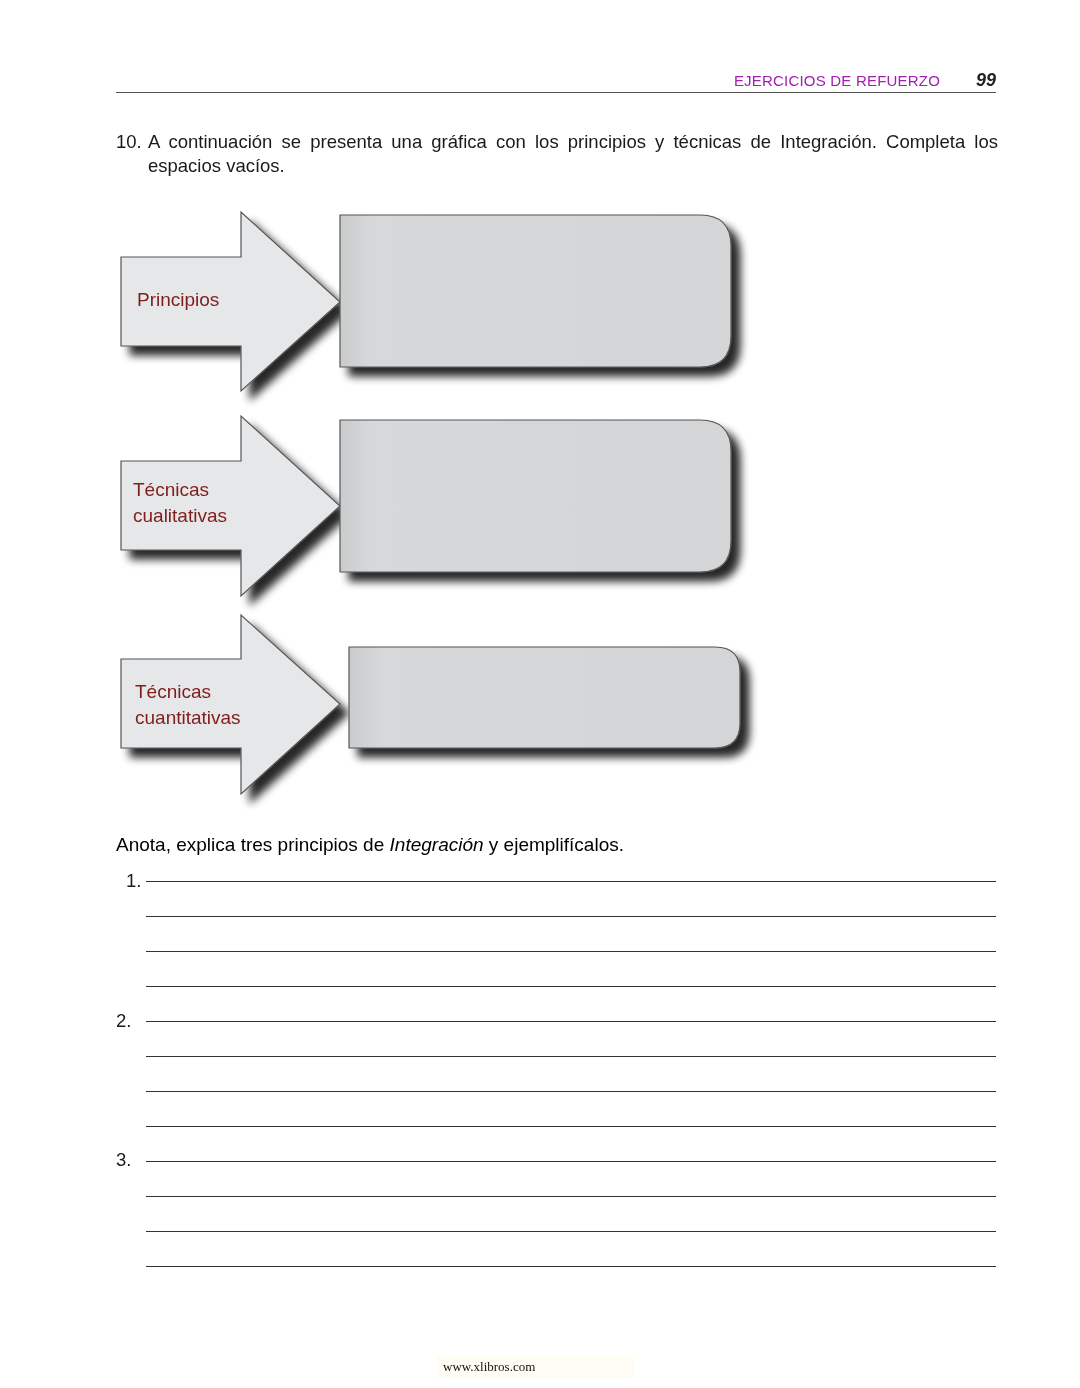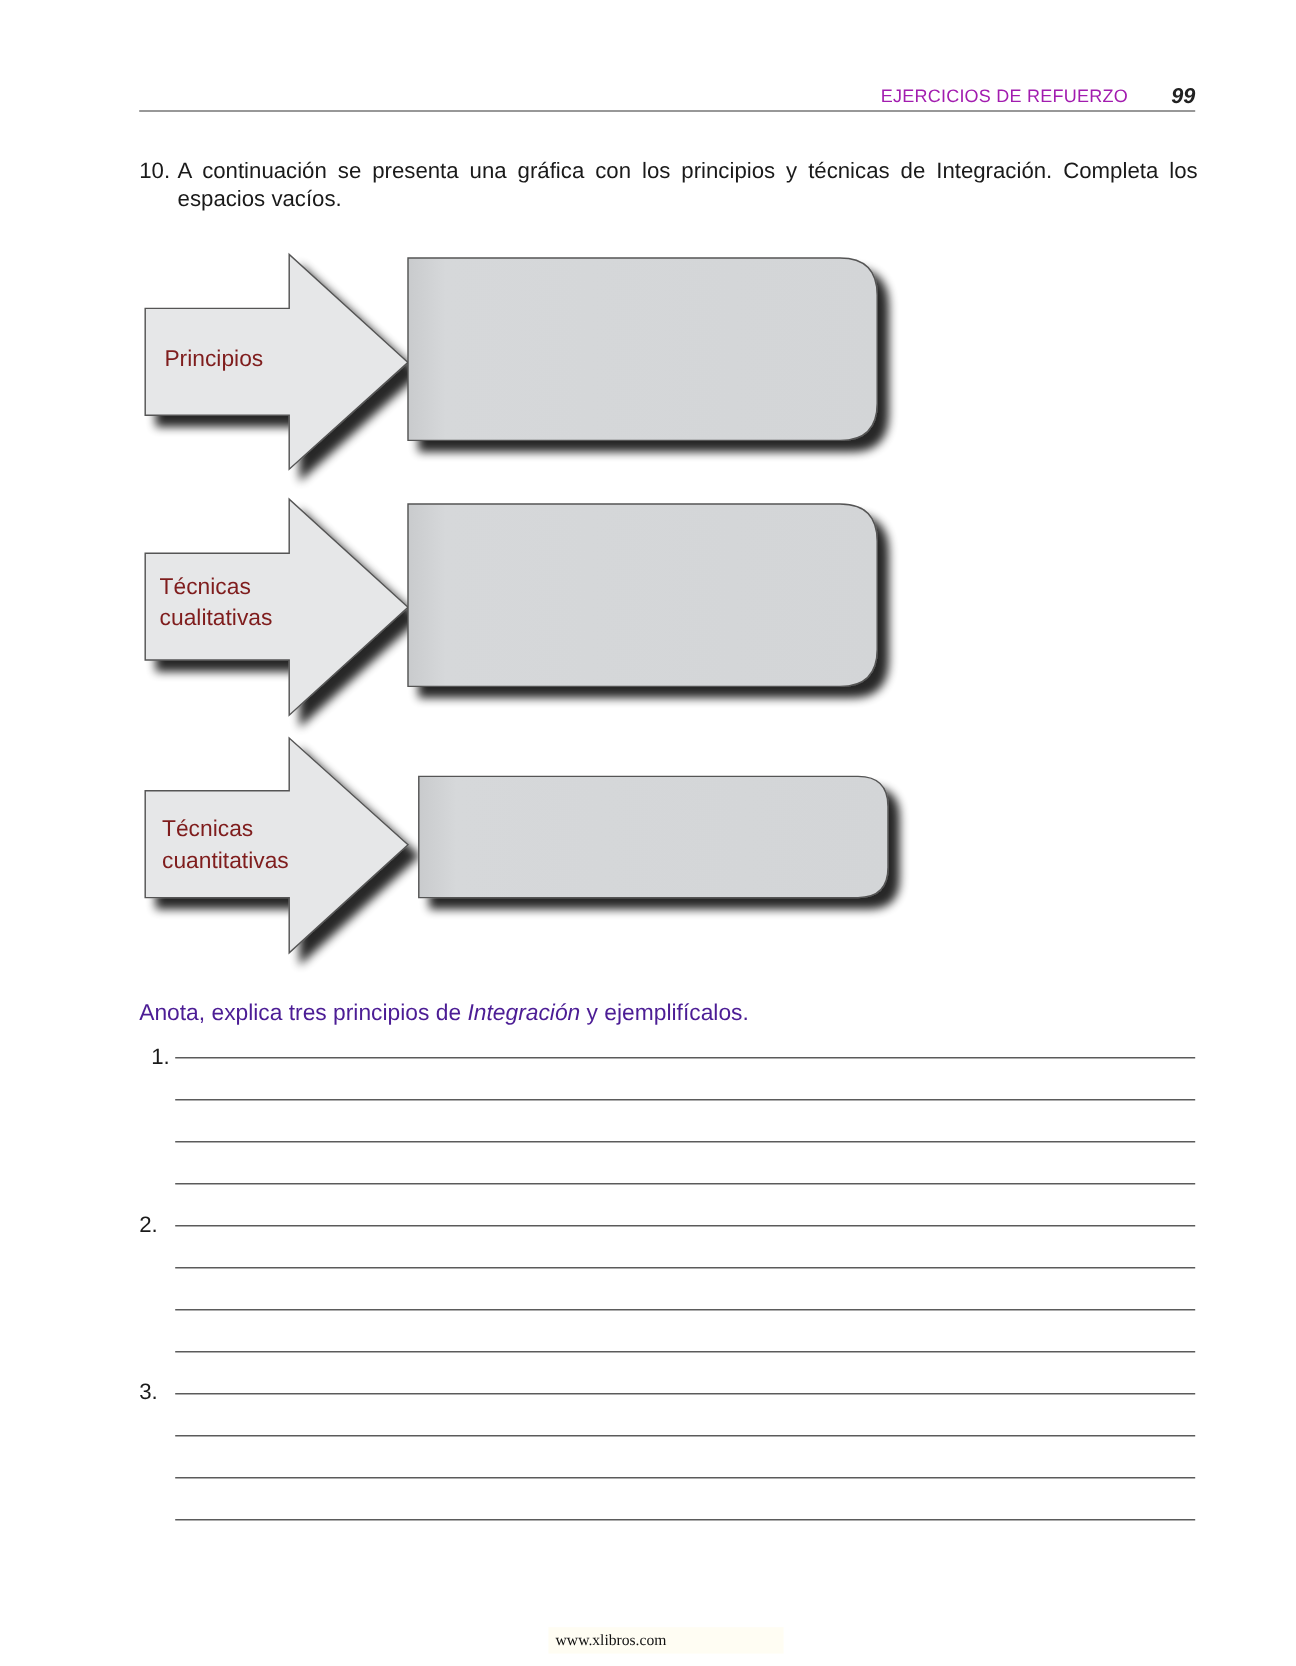--- a/index.html
+++ b/index.html
@@ -7,25 +7,25 @@
          font-family:"Liberation Sans", "DejaVu Sans", sans-serif; color:#1a1a1a; }
   .header { position:absolute; left:116px; top:70px; width:880px; height:22px;
             border-bottom:1.5px solid #555; }
   .header-title { position:absolute; right:56px; top:2px; font-size:15px; letter-spacing:0.2px; color:#a21caf; }
   .header-page { position:absolute; right:0; top:0; font-size:18px; font-weight:bold; color:#222;font-style:italic; }
   .question { position:absolute; left:116px; top:118px; width:882px; font-size:18.5px; line-height:24px;margin-top:12px; }
   .question .num { position:absolute; left:0; top:0; }
   .question .text { display:block; margin-left:32px; text-align:justify; }
   .diagram { position:absolute; left:0; top:0; }
   .arrow-label { position:absolute; font-size:19px; line-height:26px; color:#7f1d1d; }
-  .prompt { position:absolute; left:116px; top:834px; font-size:19px; color:#4c1d95; }
+  .prompt { position:absolute; left:116px; top:834px; font-size:19px; color:#000000; }
   .prompt i { font-style:italic; }
   .line { position:absolute; left:146px; width:850px; height:0; border-top:1.6px solid #333; }
   .item-num { position:absolute; left:116px; font-size:18.5px; }
-  .footer { position:absolute; left:457px; top:1356px; width:196px; height:22px; background:#fffdf3;
+  .footer { position:absolute; left:437px; top:1356px; width:196px; height:22px; background:#fffdf3;
             font-family:"Liberation Serif", serif; font-size:13px; color:#111; padding-left:6px; line-height:22px; box-sizing:border-box; }
 </style>
 </head>
 <body>
 
 <div class="header">
   <span class="header-title">EJERCICIOS DE REFUERZO</span>
   <span class="header-page">99</span>
 </div>
 

